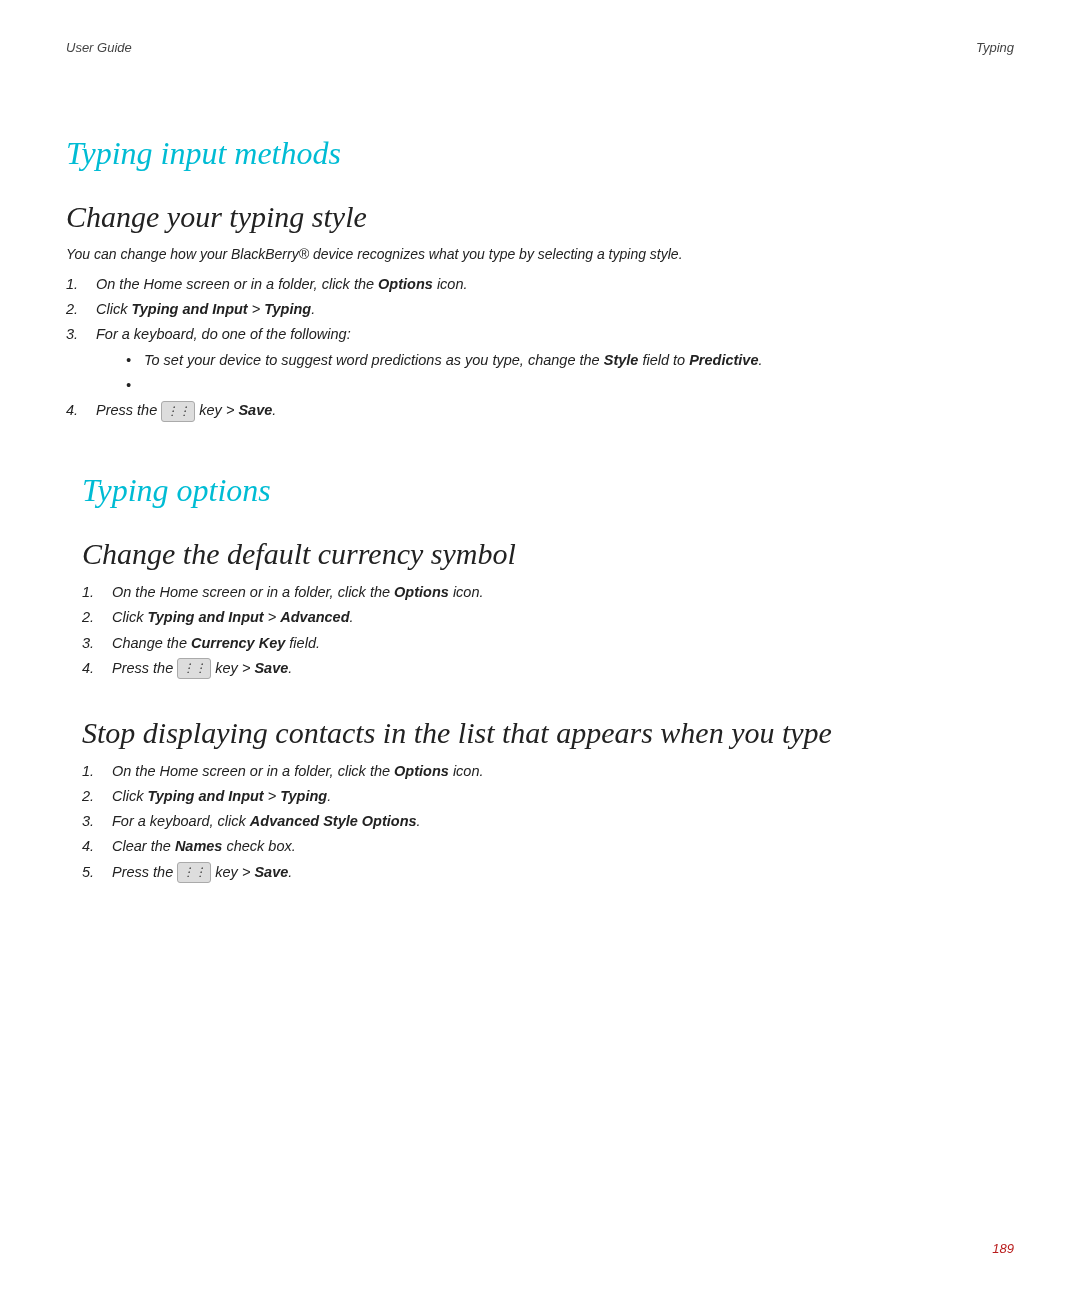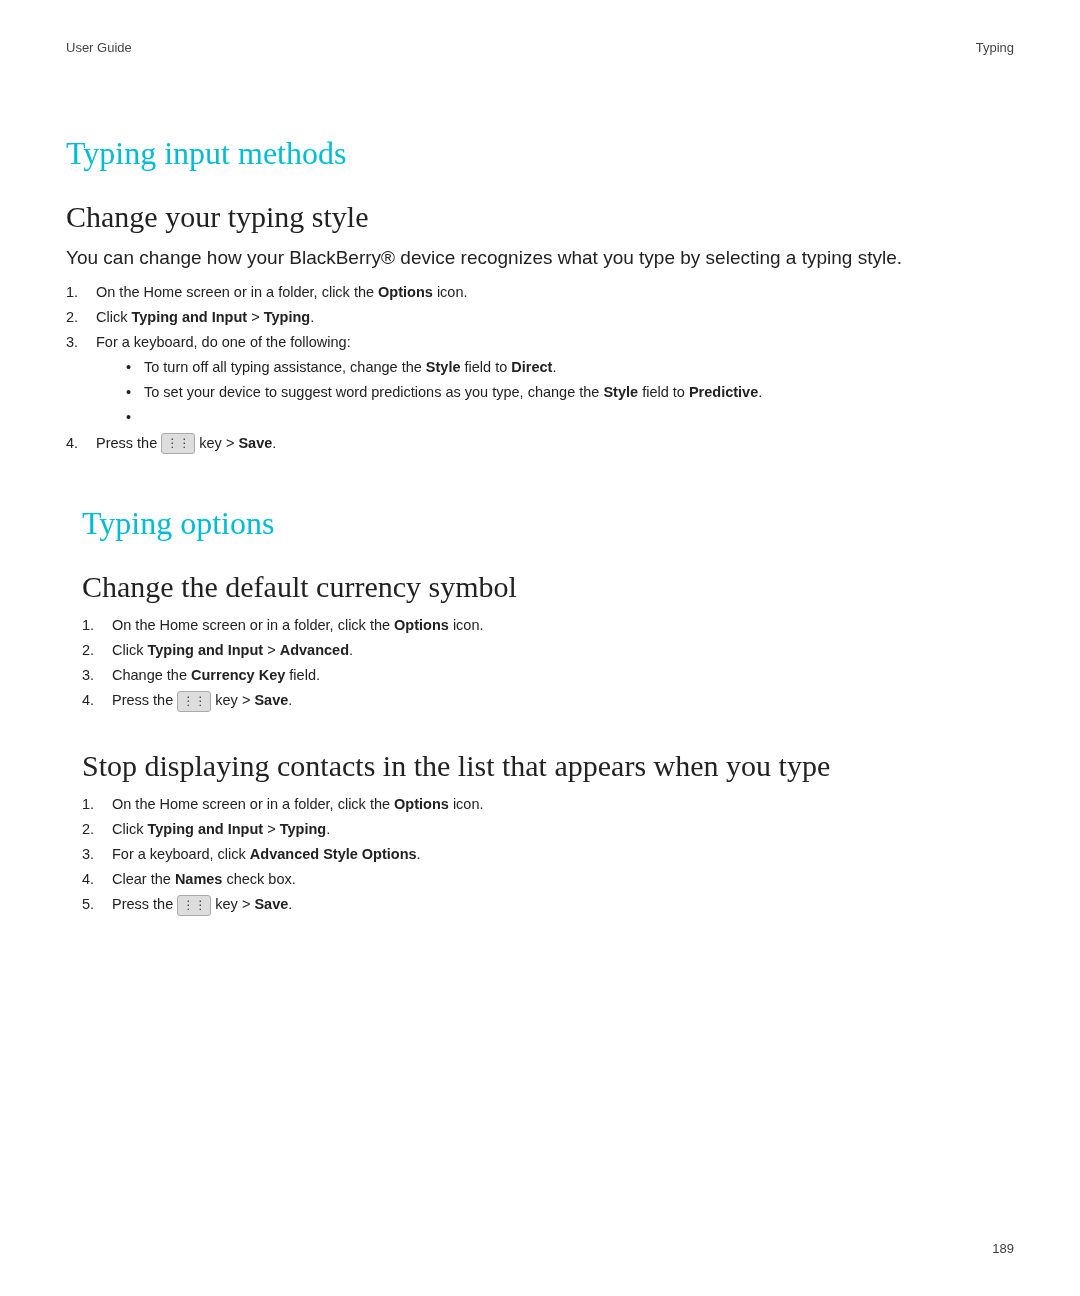--- a/index.html
+++ b/index.html
@@ -14,20 +14,21 @@
       color: #222;
       background: #fff;
       width: 1080px;
       min-height: 1296px;
       position: relative;
     }
 
     .page-container {
       padding: 40px 66px 80px 66px;
       max-width: 1080px;
+      font-style: italic;
     }
 
     .header {
       display: flex;
       justify-content: space-between;
       align-items: flex-start;
       margin-bottom: 80px;
     }
 
     .header-left {
@@ -50,21 +51,21 @@
 
     .subsection-title {
       font-size: 30px;
       font-weight: 400;
       color: #222;
       margin-bottom: 10px;
       font-family: 'Georgia', serif;
     }
 
     .paragraph {
-      font-size: 19px;
+      font-size: 14px;
       color: #222;
       line-height: 1.5;
       margin-bottom: 8px;
     }
 
     .ordered-list {
       list-style: none;
       padding: 0;
       margin: 0 0 8px 0;
     }
@@ -141,21 +142,21 @@
       margin-bottom: 30px;
       border-top: none;
       margin-left: 16px;
     }
 
     .page-number {
       position: absolute;
       bottom: 40px;
       right: 66px;
       font-size: 13px;
-      color: #404040;
+      color: #b91c1c;
       margin-left: 22px;
     }
 
     b {
       font-weight: bold;
     }
   </style>
 </head>
 <body>
 
@@ -179,21 +180,20 @@
           On the Home screen or in a folder, click the <b>Options</b> icon.
         </li>
         <li>
           <span class="list-num">2.</span>
           Click <b>Typing and Input</b> &gt; <b>Typing</b>.
         </li>
         <li>
           <span class="list-num">3.</span>
           For a keyboard, do one of the following:
           <ul class="unordered-list">
-            <li>To turn off all typing assistance, change the <b>Style</b> field to <b>Direct</b>.</li>
             <li>To set your device to suggest word predictions as you type, change the <b>Style</b> field to <b>Predictive</b>.</li>
             <li class="empty">&nbsp;</li>
           </ul>
         </li>
         <li>
           <span class="list-num">4.</span>
           Press the <span class="key-icon">⋮⋮</span> key &gt; <b>Save</b>.
         </li>
       </ol>
     </div>

